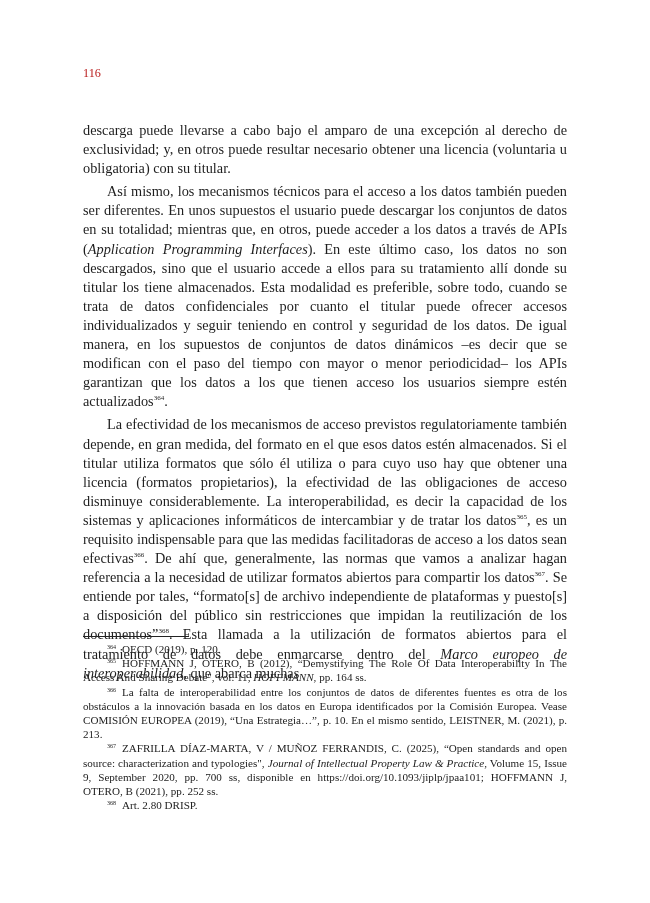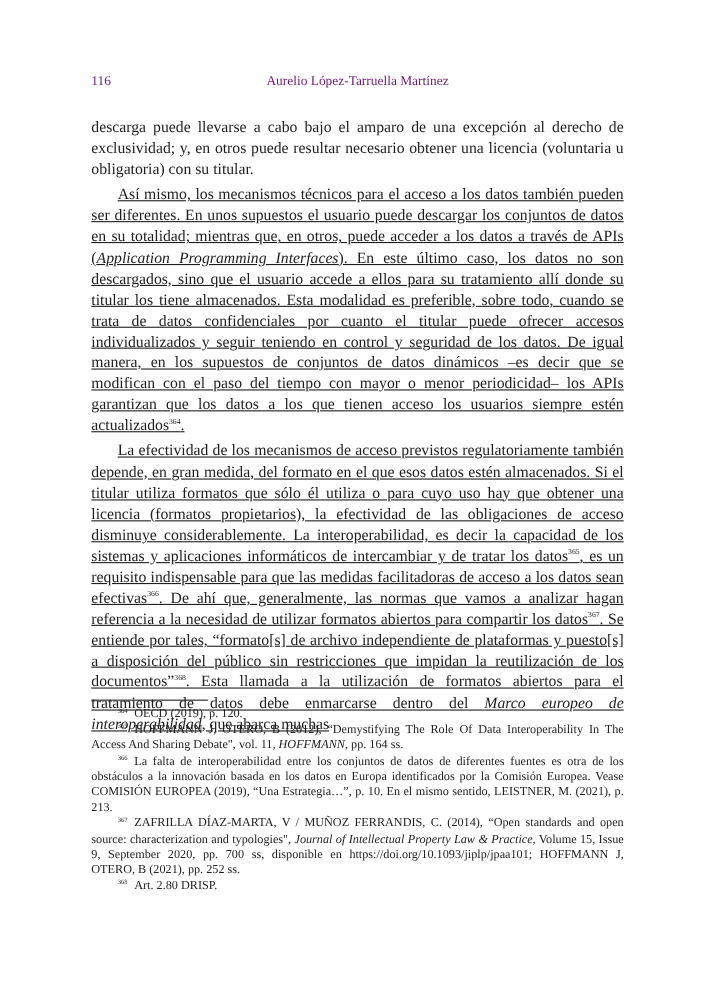--- a/index.html
+++ b/index.html
@@ -1,48 +1,47 @@
 <!DOCTYPE html>
 <html><head>
 <meta charset="utf-8">
 <style>
   html, body { margin: 0; padding: 0; background: #ffffff; }
   body { width: 650px; height: 903px; position: relative; overflow: hidden;
          font-family: "Liberation Serif", "DejaVu Serif", serif; color: #1e1e1e; }
   .header { position: absolute; top: 66px; left: 83px; width: 484px; height: 18px;
-            font-size: 12.2px; color: #701a75; }
+            font-size: 12.2px; color: #b91c1c; }
   .page-num { position: absolute; left: 0; top: 0; }
   .running-head { position: absolute; left: 0; right: 0; text-align: center; top: 0; }
-  .body { position: absolute; top: 107px; left: 83px; width: 484px;
+  .body { position: absolute; top: 121px; left: 83px; width: 484px;
           font-size: 14.3px; line-height: 19.1px; text-align: justify; hyphens: manual; }
   .body p { margin: 0; }
-  .body p.indent { text-indent: 24px; margin-top: 4px; text-decoration: underline; }
+  .body p.indent { text-indent: 24px; margin-top: 4px; }
   sup { font-size: 7px; vertical-align: 6px; line-height: 0; }
   .rule { position: absolute; top: 636px; left: 83px; width: 106px; height: 1px; background: #222; }
   .notes { position: absolute; top: 642px; left: 83px; width: 484px;
            font-size: 11.1px; line-height: 14.2px; text-align: justify; color: #222; }
   .note { margin: 0; text-indent: 24px; }
   .note sup { font-size: 6px; vertical-align: 4px; margin-right: 6px; }
   i { font-style: italic; }
 </style>
 </head>
 <body>
 
 <div class="header">
   <span class="page-num">116</span>
-  <span class="running-head">Aurelio López-Tarruella Martínez</span>
 </div>
 
 <div class="body">
   <p>descarga puede llevarse a cabo bajo el amparo de una excepción al derecho de exclusividad; y, en otros puede resultar necesario obtener una licencia (voluntaria u obligatoria) con su titular.</p>
   <p class="indent"><span>Así mismo, los mecanismos técnicos para el acceso a los datos también pueden ser diferentes. En unos supuestos el usuario puede descargar los conjuntos de datos en su totalidad; mientras que, en otros, puede acceder a los datos a través de APIs (</span><i>Application Programming Interfaces</i><span>). En este último caso, los datos no son descargados, sino que el usuario accede a ellos para su tratamiento allí donde su titular los tiene almacenados. Esta modalidad es preferible, sobre todo, cuando se trata de datos confidenciales por cuanto el titular puede ofrecer accesos individualizados y seguir teniendo en control y seguridad de los datos. De igual manera, en los supuestos de conjuntos de datos dinámicos –es decir que se modifican con el paso del tiempo con mayor o menor periodicidad– los APIs garantizan que los datos a los que tienen acceso los usuarios siempre estén actualizados</span><sup>364</sup><span>.</span></p>
   <p class="indent"><span>La efectividad de los mecanismos de acceso previstos regulatoriamente también depende, en gran medida, del formato en el que esos datos estén almacenados. Si el titular utiliza formatos que sólo él utiliza o para cuyo uso hay que obtener una licencia (formatos propietarios), la efectividad de las obligaciones de acceso disminuye considerablemente. La interoperabilidad, es decir la capacidad de los sistemas y aplicaciones informáticos de intercambiar y de tratar los datos</span><sup>365</sup><span>, es un requisito indispensable para que las medidas facilitadoras de acceso a los datos sean efectivas</span><sup>366</sup><span>. De ahí que, generalmente, las normas que vamos a analizar hagan referencia a la necesidad de utilizar formatos abiertos para compartir los datos</span><sup>367</sup><span>. Se entiende por tales, “formato[s] de archivo independiente de plataformas y puesto[s] a disposición del público sin restricciones que impidan la reutilización de los documentos”</span><sup>368</sup><span>. Esta llamada a la utilización de formatos abiertos para el tratamiento de datos debe enmarcarse dentro del </span><i>Marco europeo de interoperabilidad</i><span>, que abarca muchas</span></p>
 </div>
 
 <div class="rule"></div>
 
 <div class="notes">
   <p class="note"><sup>364</sup><span>OECD (2019), p. 120.</span></p>
   <p class="note"><sup>365</sup><span>HOFFMANN J, OTERO, B (2012), “Demystifying The Role Of Data Interoperability In The Access And Sharing Debate", vol. 11, </span><i>HOFFMANN</i><span>, pp. 164 ss.</span></p>
   <p class="note"><sup>366</sup><span>La falta de interoperabilidad entre los conjuntos de datos de diferentes fuentes es otra de los obstáculos a la innovación basada en los datos en Europa identificados por la Comisión Europea. Vease COMISIÓN EUROPEA (2019), “Una Estrategia…”, p. 10. En el mismo sentido, LEISTNER, M. (2021), p. 213.</span></p>
-  <p class="note"><sup>367</sup><span>ZAFRILLA DÍAZ-MARTA, V / MUÑOZ FERRANDIS, C. (2014), “Open standards and open source: characterization and typologies", </span><i>Journal of Intellectual Property Law &amp; Practice</i><span>, Volume 15, Issue 9, September 2020, pp. 700 ss, disponible en https://doi.org/10.1093/jiplp/jpaa101; HOFFMANN J, OTERO, B (2021), pp. 252 ss.</span></p>
+  <p class="note"><sup>367</sup><span>ZAFRILLA DÍAZ-MARTA, V / MUÑOZ FERRANDIS, C. (2025), “Open standards and open source: characterization and typologies", </span><i>Journal of Intellectual Property Law &amp; Practice</i><span>, Volume 15, Issue 9, September 2020, pp. 700 ss, disponible en https://doi.org/10.1093/jiplp/jpaa101; HOFFMANN J, OTERO, B (2021), pp. 252 ss.</span></p>
   <p class="note"><sup>368</sup><span>Art. 2.80 DRISP.</span></p>
 </div>
 
 </body></html>

